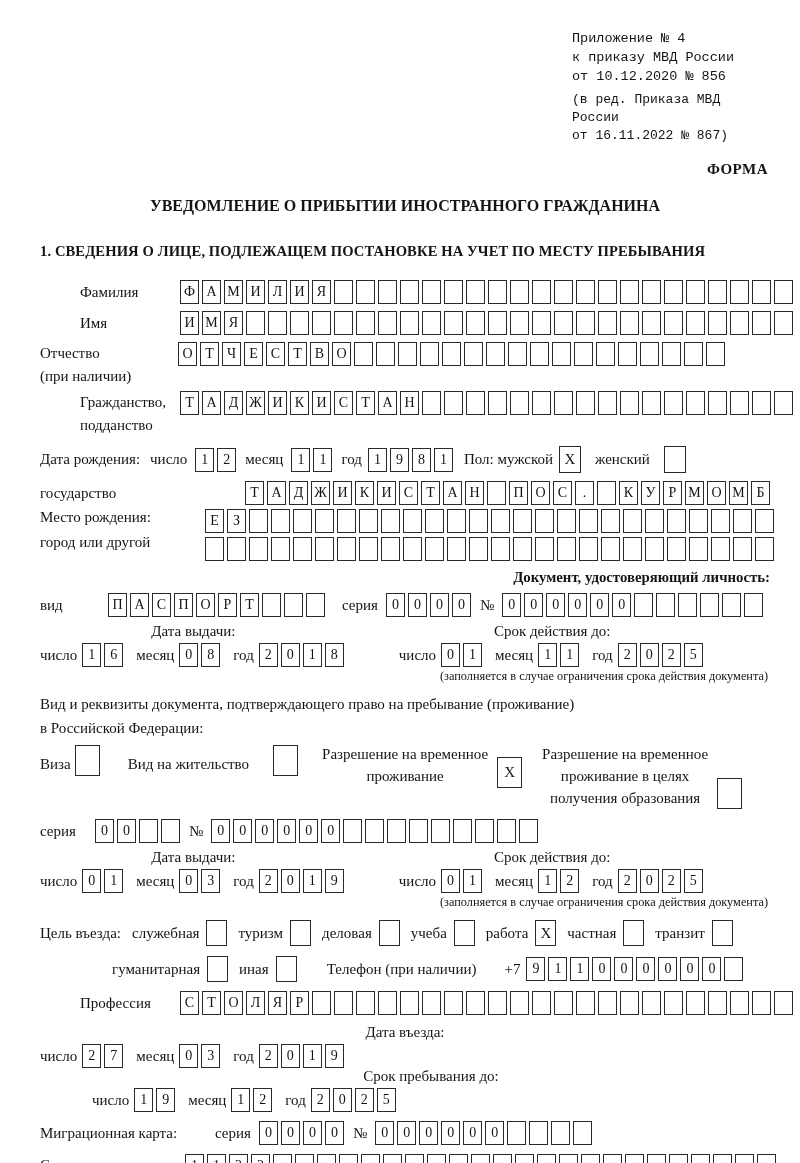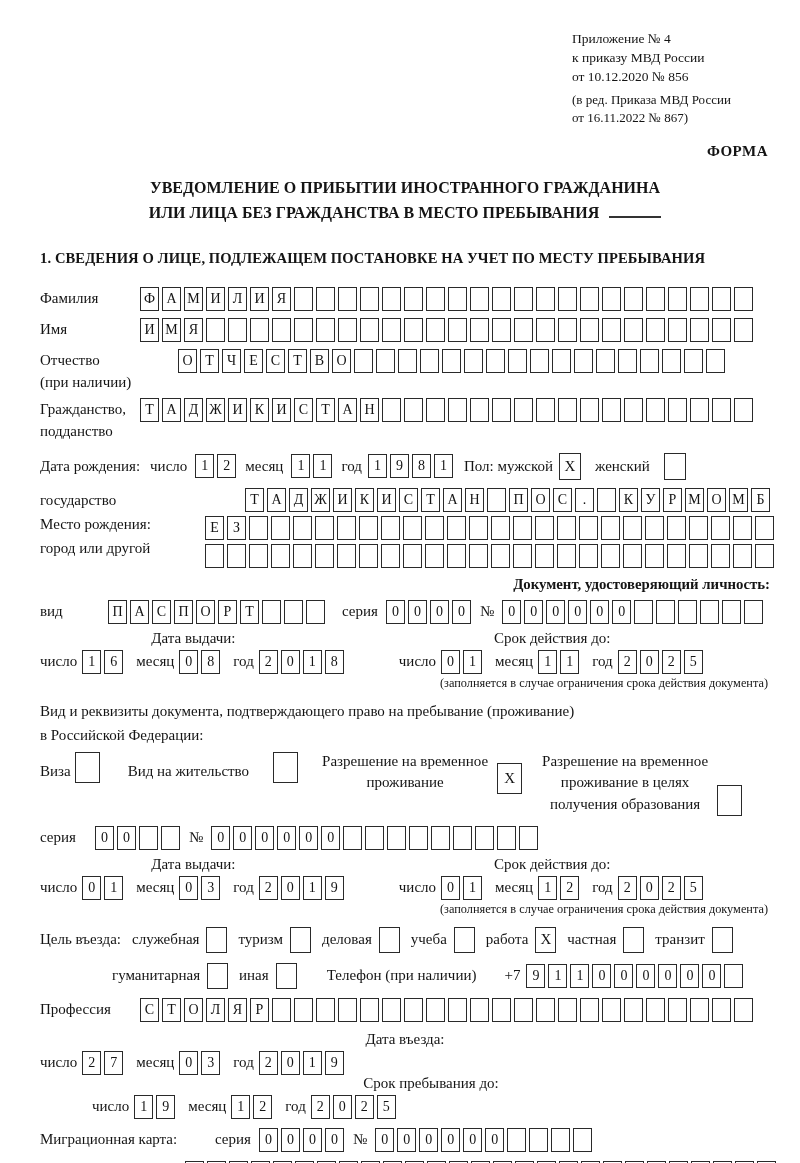--- a/index.html
+++ b/index.html
@@ -1,35 +1,35 @@
 <!DOCTYPE html>
 <html><head>
 <meta charset="utf-8">
 <style>
   html,body{margin:0;padding:0;background:#fff;}
   body{width:800px;height:1163px;overflow:hidden;color:#141414;
        font-family:"Liberation Serif","DejaVu Serif",serif;font-size:15px;}
   .page{padding:30px 30px 0 40px;position:relative;}
 
   
-  .hdr{margin-left:532px;font-size:13.5px;line-height:1.4;}
+  .hdr{margin-left:532px;font-size:13.5px;line-height:1.4;font-family:Liberation Mono, monospace;}
   .hdr .sub{font-size:13px;margin-top:4px;line-height:1.4;}
   .forma{font-weight:bold;font-size:15px;text-align:right;margin:16px 2px 0 0;letter-spacing:.5px;}
 
   
   .title{text-align:center;font-weight:bold;font-size:16px;line-height:1.55;margin-top:16px;}
   .blankline{display:inline-block;width:52px;border-bottom:2.5px solid #333;margin-left:10px;vertical-align:baseline;}
   .sec-head{font-weight:bold;font-size:14.6px;margin-top:24px;letter-spacing:.1px;}
 
   
   .frow{display:flex;align-items:center;margin-top:7px;}
   .frow.start{align-items:flex-start;}
   .lbl{flex:0 0 auto;}
   .lbl2{line-height:1.5;}
-  .w100{width:100px;}
+  .w100{width:100px;margin-left:40px;}
   .w138{width:138px;}
   .cellrow{display:inline-flex;flex:0 0 auto;}
   .cell{display:inline-flex;align-items:center;justify-content:center;
         width:17px;height:22px;border:1.5px solid #2a2a2a;margin-right:3px;
         font-size:14px;background:#fff;}
   .chk{display:inline-flex;align-items:center;justify-content:center;flex:0 0 auto;
        width:20px;height:25px;border:1.5px solid #2a2a2a;font-size:15px;background:#fff;}
   .gap6{margin-left:6px;} .gap8{margin-left:8px;} .gap10{margin-left:10px;} .gap14{margin-left:14px;}
 
   
@@ -72,21 +72,20 @@
     <div>от 10.12.2020 № 856</div>
     <div class="sub">
       <div>(в ред. Приказа МВД России</div>
       <div>от 16.11.2022 № 867)</div>
     </div>
   </div>
   <div class="forma">ФОРМА</div>
 
   <div class="title">
     <div>УВЕДОМЛЕНИЕ О ПРИБЫТИИ ИНОСТРАННОГО ГРАЖДАНИНА</div>
-    <div><span>ИЛИ ЛИЦА БЕЗ ГРАЖДАНСТВА В МЕСТО ПРЕБЫВАНИЯ</span><span class="blankline"></span></div>
   </div>
 
   <div class="sec-head">1. СВЕДЕНИЯ О ЛИЦЕ, ПОДЛЕЖАЩЕМ ПОСТАНОВКЕ НА УЧЕТ ПО МЕСТУ ПРЕБЫВАНИЯ</div>
 
   <div class="frow" style="margin-top:20px;">
     <span class="lbl w100">Фамилия</span>
     <span class="cellrow">
         <span class="cell">Ф</span>
         <span class="cell">А</span>
         <span class="cell">М</span>

